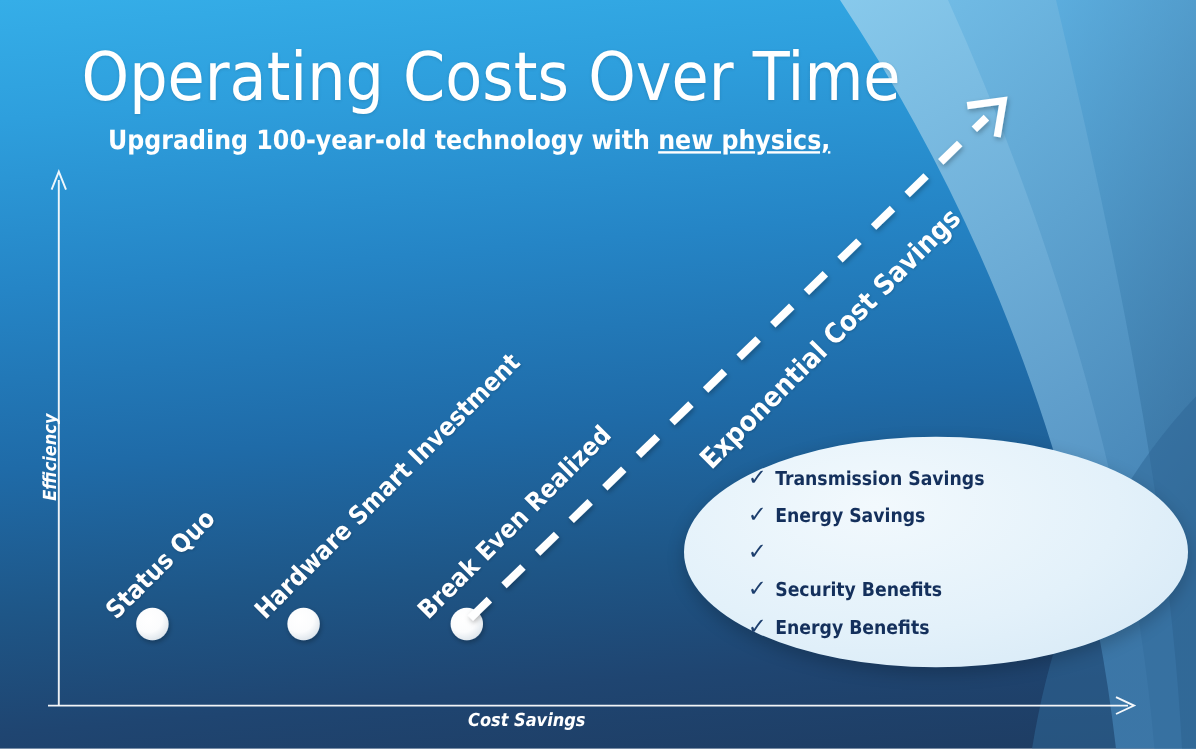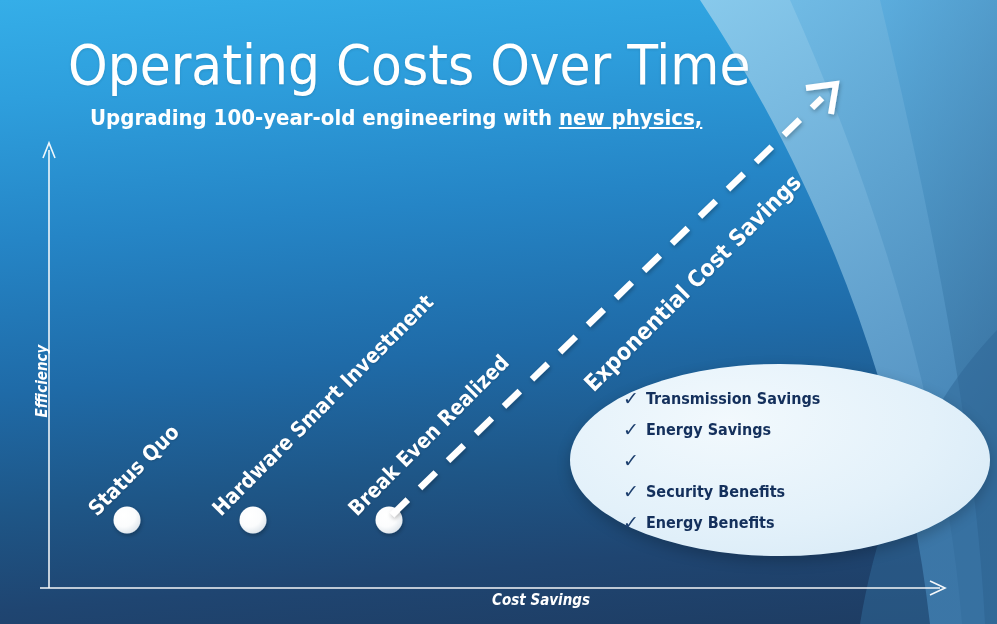--- a/index.html
+++ b/index.html
@@ -73,21 +73,21 @@
     font-style: italic;
     font-weight: bold;
     color: #ffffff;
     font-family: "DejaVu Sans Condensed", "Liberation Sans Narrow", "Liberation Sans", sans-serif;
   }
   .axis-label-x {
     position: absolute;
     left: 390px;
     top: 591px;
     width: 200px;
-    text-align: right;
+    text-align: left;
     font-size: 15px;
     font-style: italic;
     font-weight: bold;
     color: #ffffff;
     font-family: "DejaVu Sans Condensed", "Liberation Sans Narrow", "Liberation Sans", sans-serif;
   }
 
   
   .step-label {
     position: absolute;
@@ -170,21 +170,21 @@
     <path d="M997 0 L790 0 C 880 200 945 420 962 624 L997 624 Z" fill="url(#arcB)"></path>
 
     <path d="M997 0 L880 0 C 930 210 975 430 985 624 L997 624 Z" fill="url(#arcC)"></path>
 
     <path d="M997 330 C 930 400 880 500 860 624 L997 624 Z" fill="#2F6898" opacity="0.55"></path>
   </svg>
 
   <div class="title">Operating Costs Over Time</div>
 
   <div class="subtitle">
-    <span>Upgrading 100-year-old engineering with </span><span class="u">new physics,</span><br>
+    <span>Upgrading 100-year-old technology with </span><span class="u">new physics,</span><br>
   </div>
 
   <svg class="axes-svg" viewBox="0 0 997 624">
     <defs>
       <radialGradient id="dotG" cx="38%" cy="32%" r="70%">
         <stop offset="0%" stop-color="#ffffff"></stop>
         <stop offset="62%" stop-color="#fbfcfd"></stop>
         <stop offset="100%" stop-color="#dfe6ec"></stop>
       </radialGradient>
       <filter id="soft" x="-60%" y="-60%" width="220%" height="220%">

